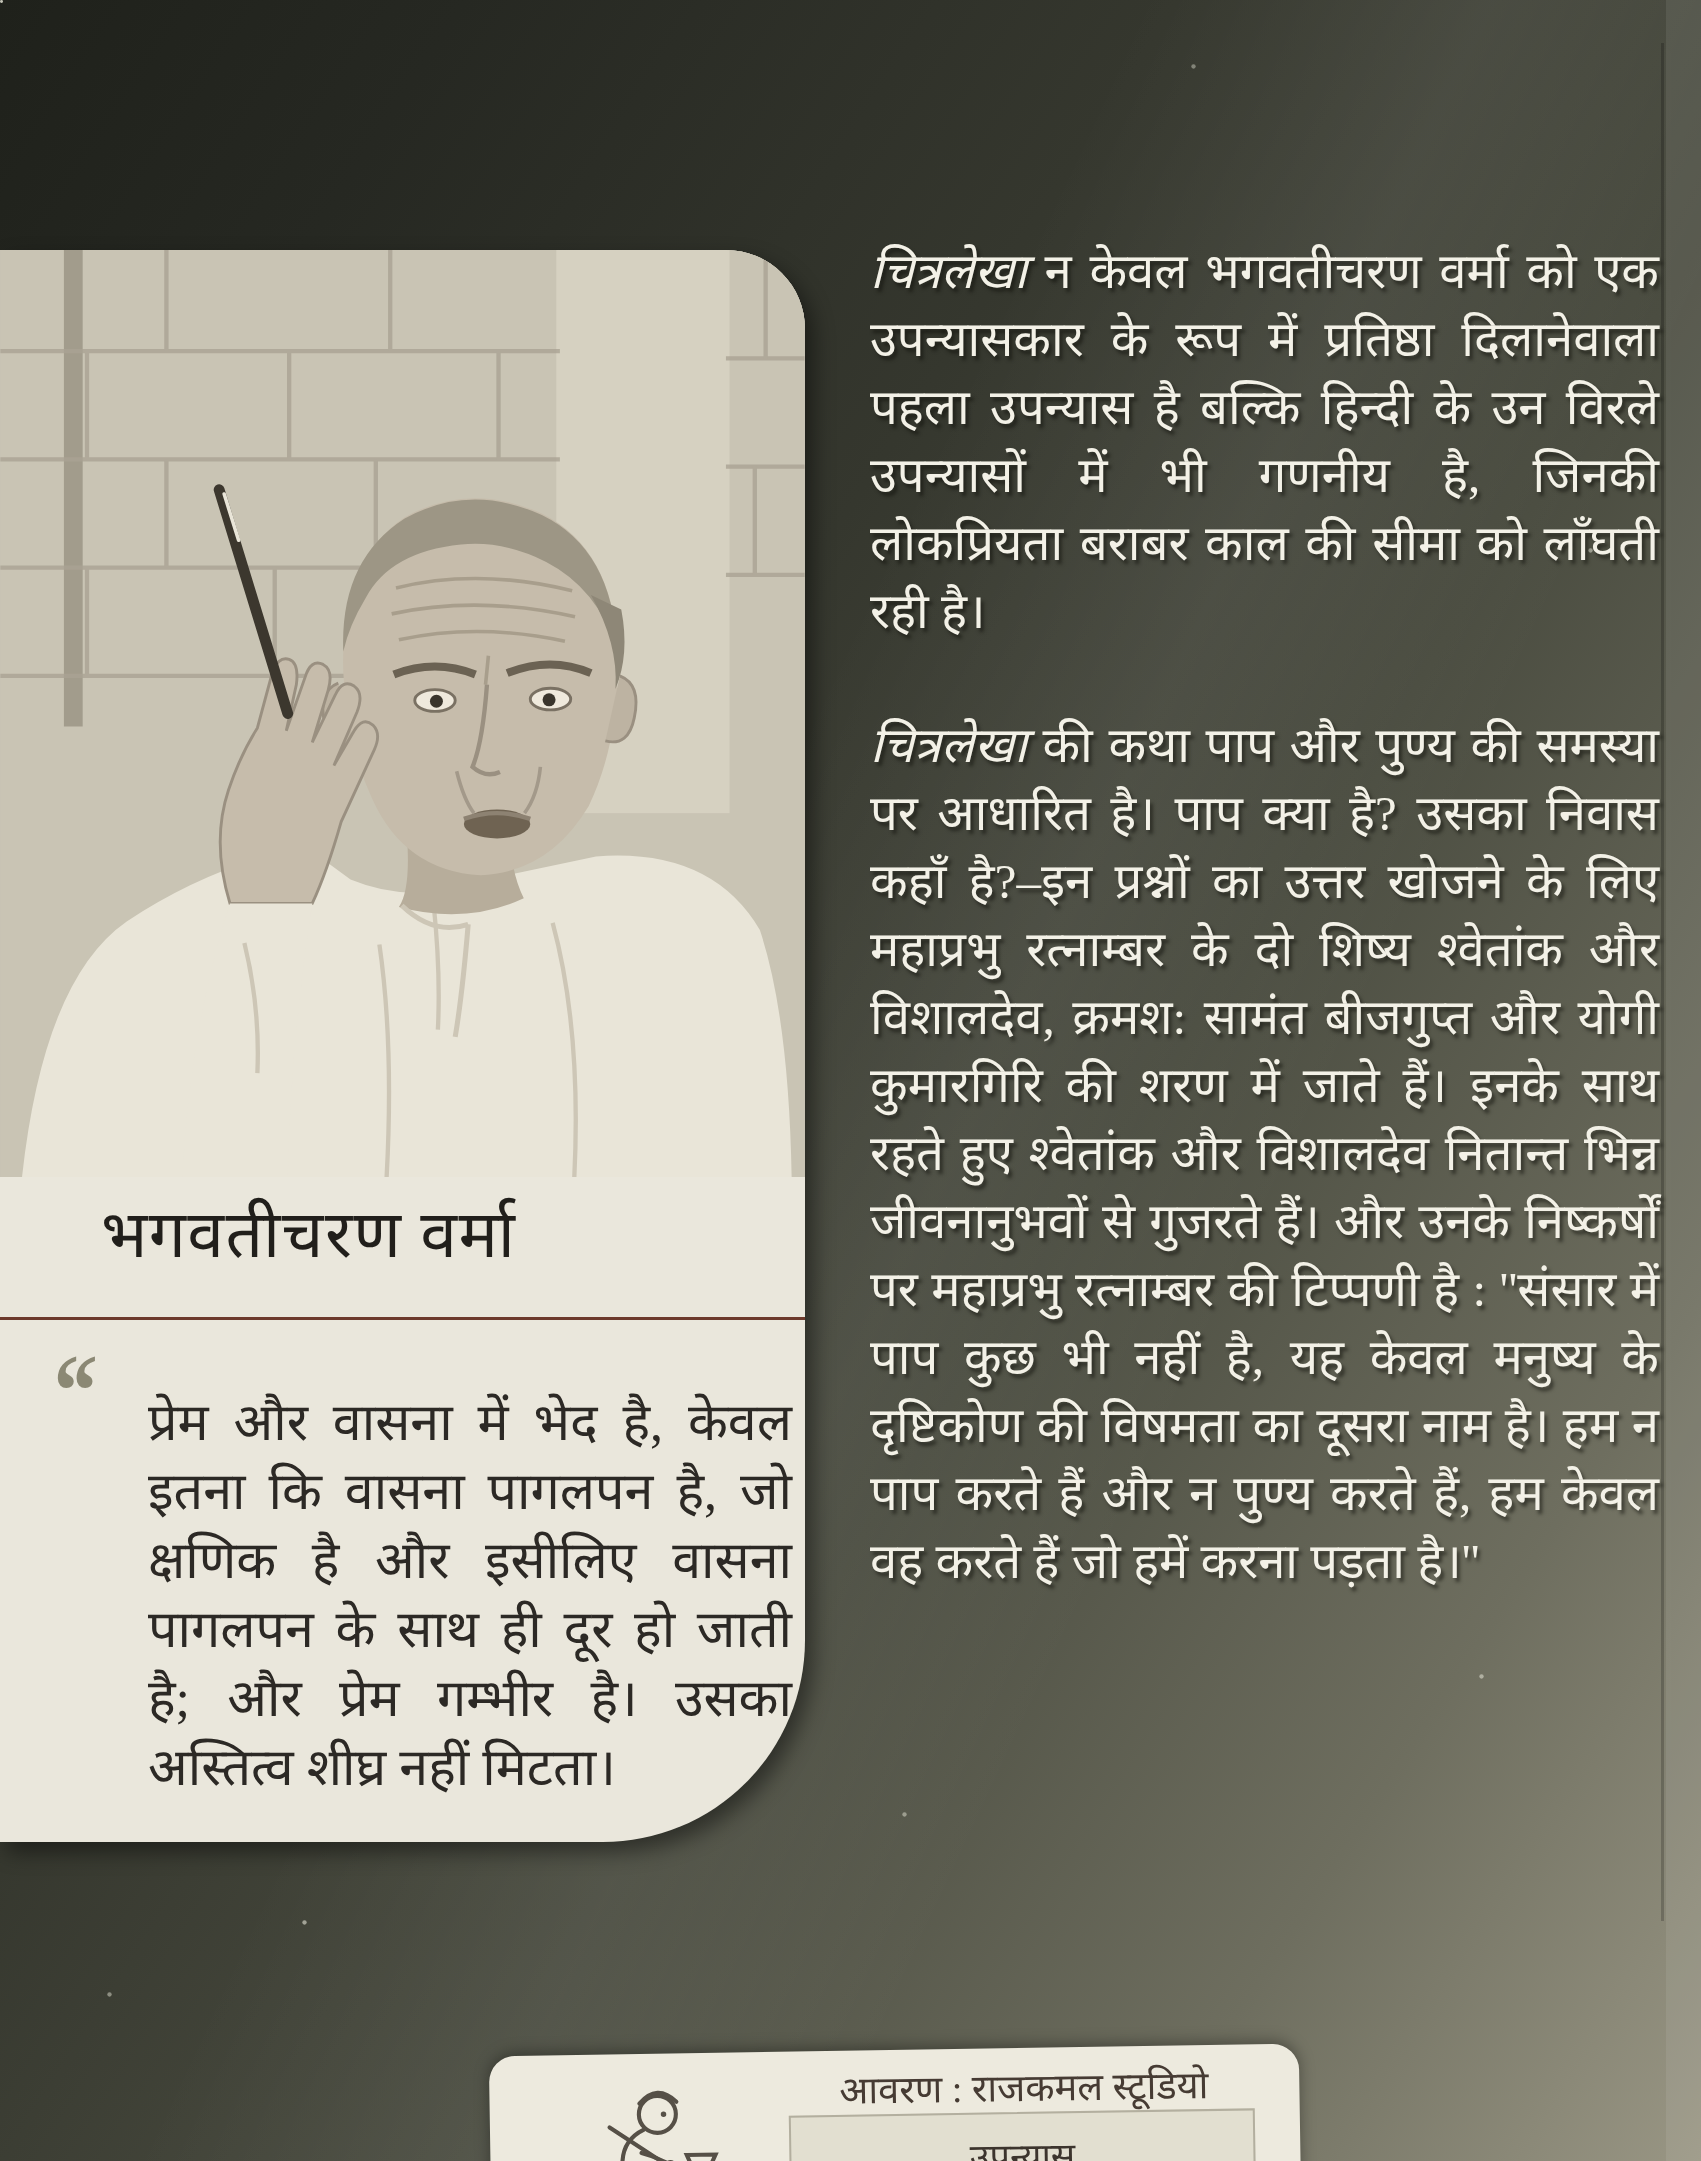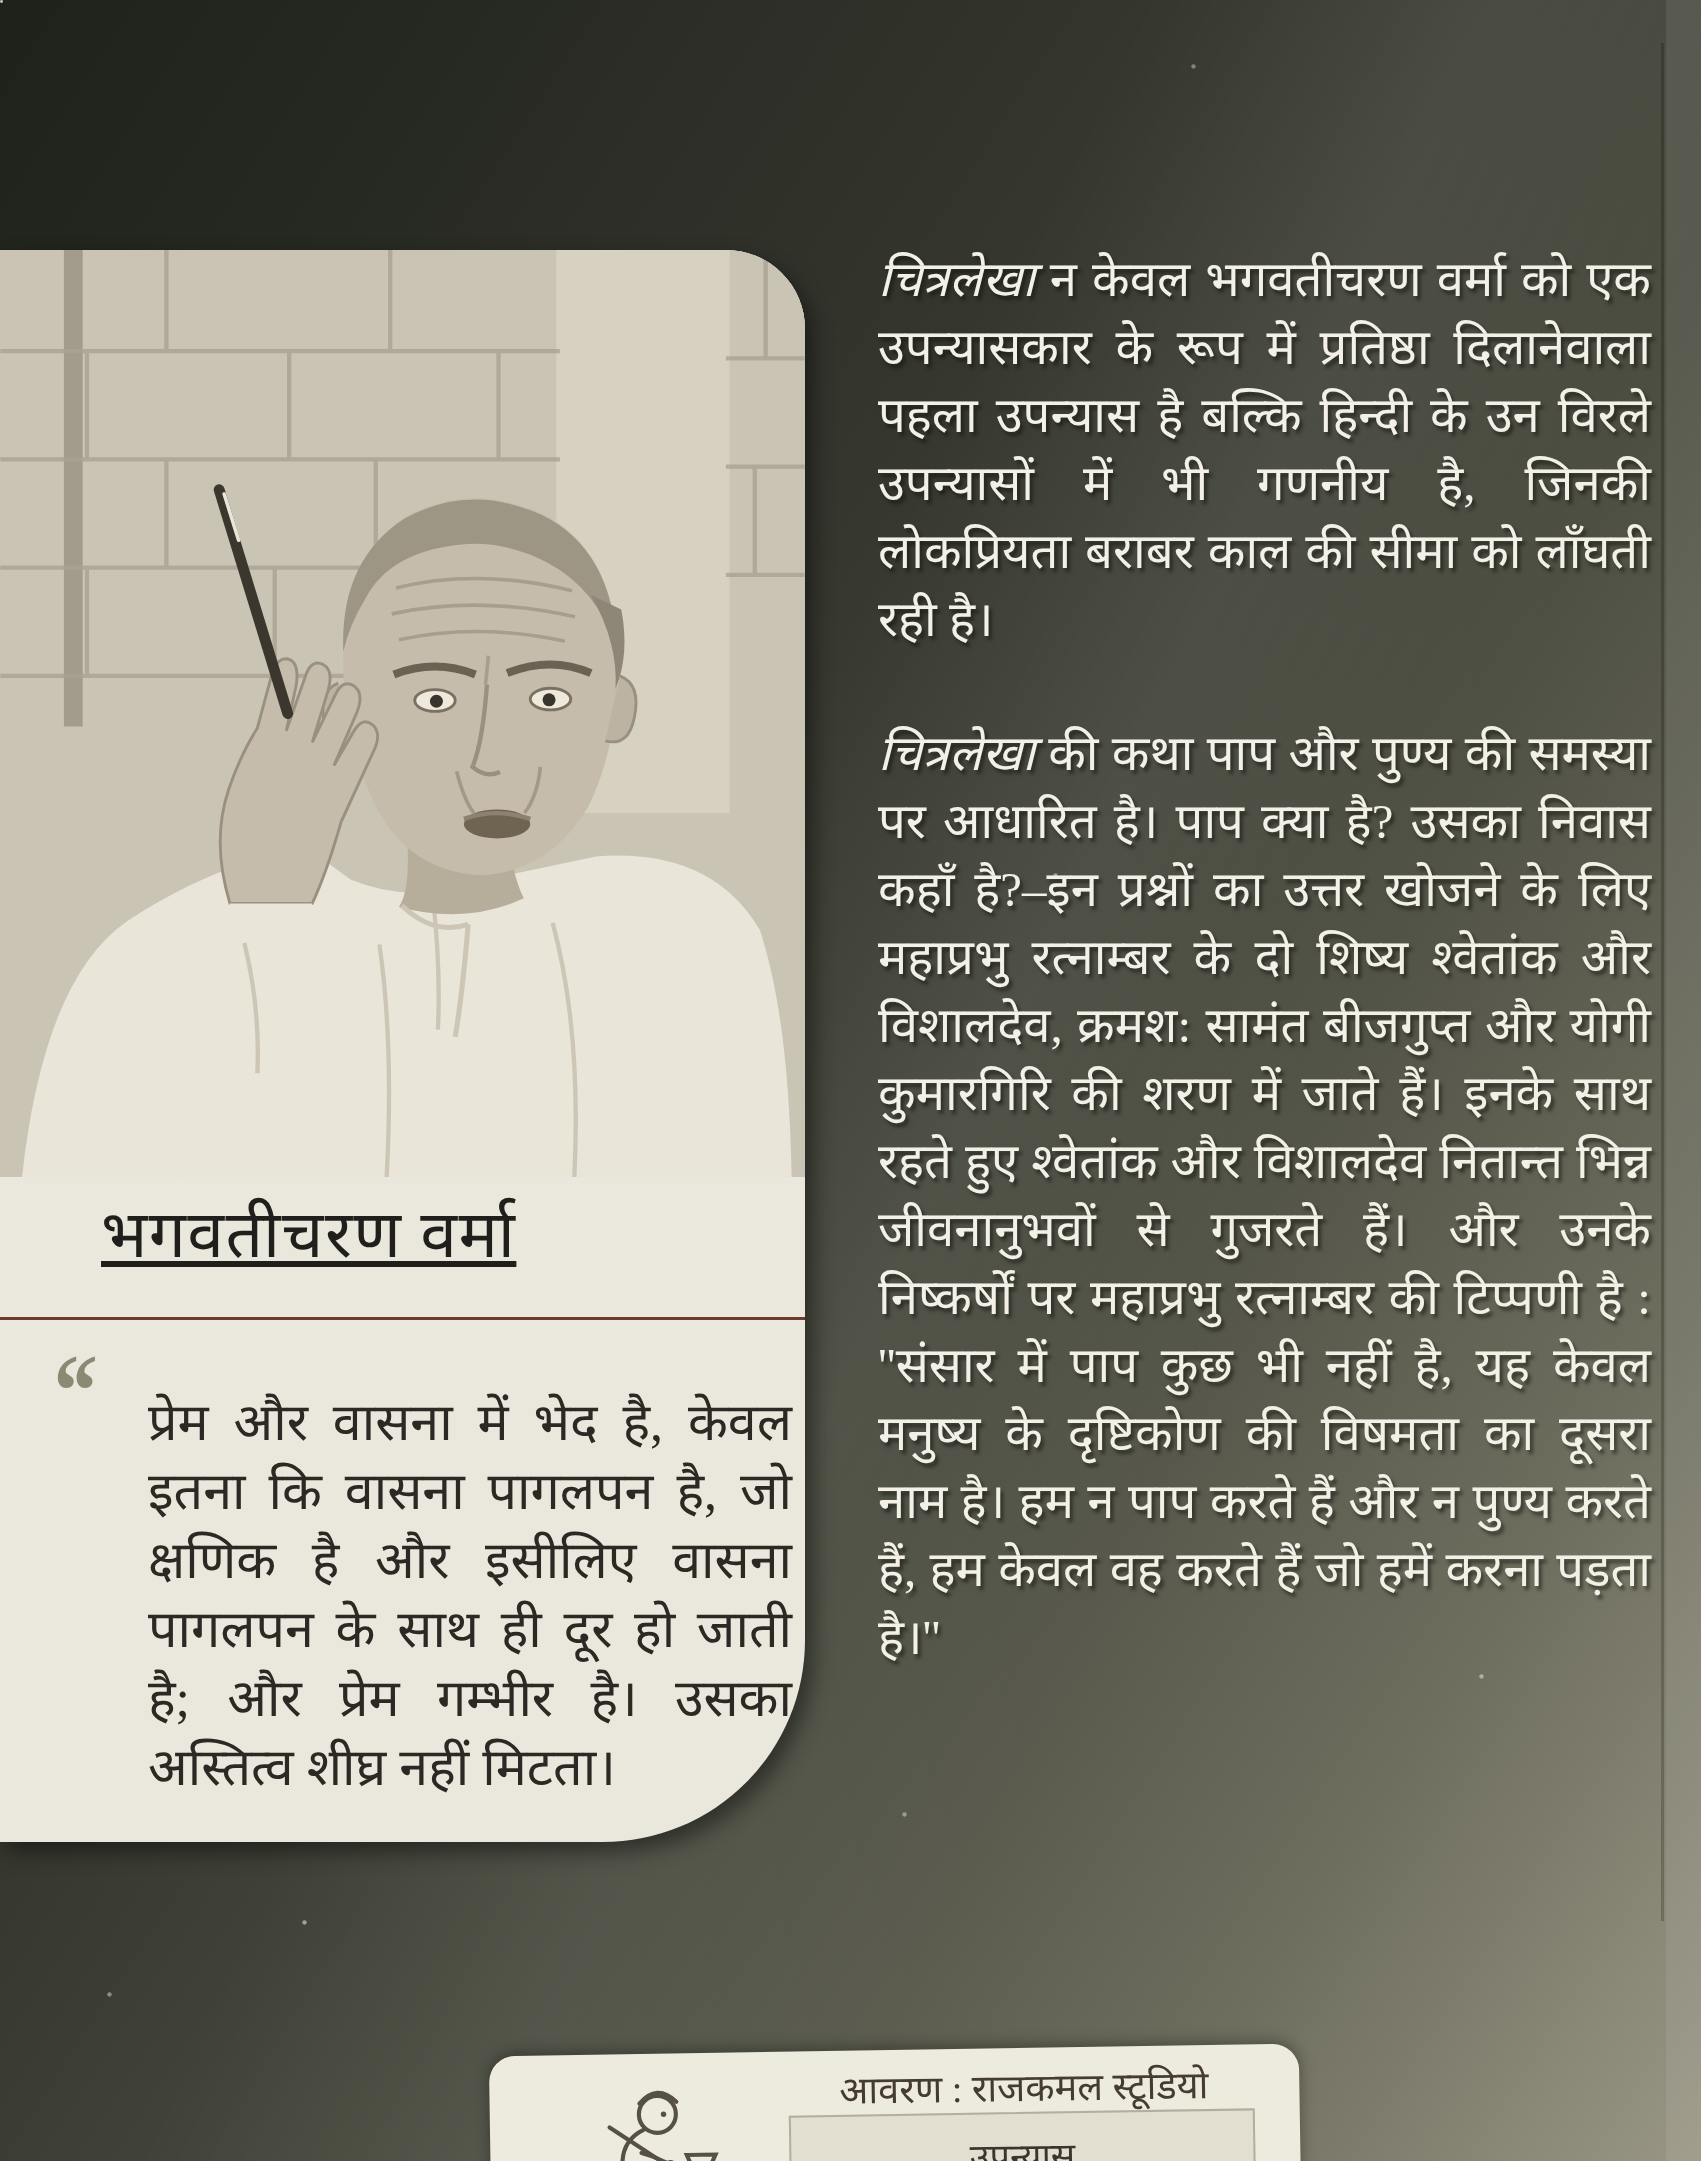--- a/index.html
+++ b/index.html
@@ -27,41 +27,41 @@
     box-shadow: 7.2px 10px 21.7px rgba(0,0,0,0.45);
   }
   .author-photo{
     position:absolute; left:0; top:0; width:805px; height:927px;
     border-radius:0 79px 0 0; overflow:hidden; background:#c9c4b4;
   }
   .author-photo svg{display:block;width:100%;height:100%;}
   .author-name{
     position:absolute; left:101px; top:945px; width:607px;
     font-family:"Liberation Serif","DejaVu Serif",serif;
-    font-size:66px; line-height:79px; color:#211f1b; letter-spacing:1.4px;text-decoration:underline;
+    font-size:66px; line-height:79px; color:#211f1b; letter-spacing:1.4px;
   }
   .panel-divider{position:absolute; left:0; top:1067px; width:100%; height:2.9px; background:#6d3a2c;}
   .opening-quote-mark{
     position:absolute; left:46px; top:1103px;
     font-family:"Liberation Serif","DejaVu Serif",serif;
     font-size:123px; line-height:87px; color:#8b8874; letter-spacing:-13px;
   }
   .author-quote{
     position:absolute; left:108px; top:1138px; width:644px;
     font-family:"Liberation Serif","DejaVu Serif",serif;
     font-size:52px; line-height:69px; color:#2c2925; text-align:justify;margin-left:40px;
   }
   
   .back-blurb{
     position:absolute; left:870px; top:238px; width:789px;
     font-family:"Liberation Serif","DejaVu Serif",serif;
     font-size:49px; line-height:68px; color:#f3f1e7; text-align:justify;
     text-shadow:2.9px 3.6px 3.6px rgba(15,15,10,0.55);
   }
-  .back-blurb p{margin:8px;}
+  .back-blurb p{margin:0;}
   .back-blurb p + p{margin-top:66px;}
   .title-italic{font-style:italic;}
   
   .publisher-box{
     position:absolute; left:490px; top:2050px; width:810px; height:159px;
     background:#edeade; border-radius:26px 26px 0 0;
     transform:rotate(-0.9deg);
     box-shadow:0 -2.9px 14.4px rgba(0,0,0,0.35);
   }
   .cover-credit{

